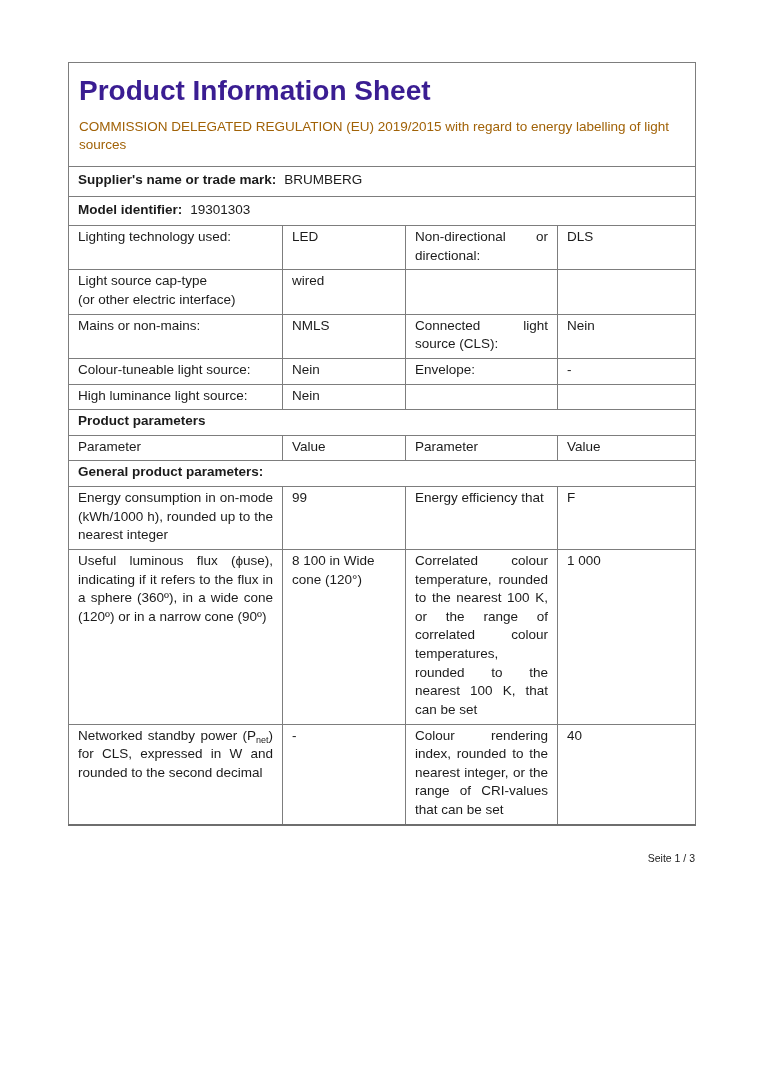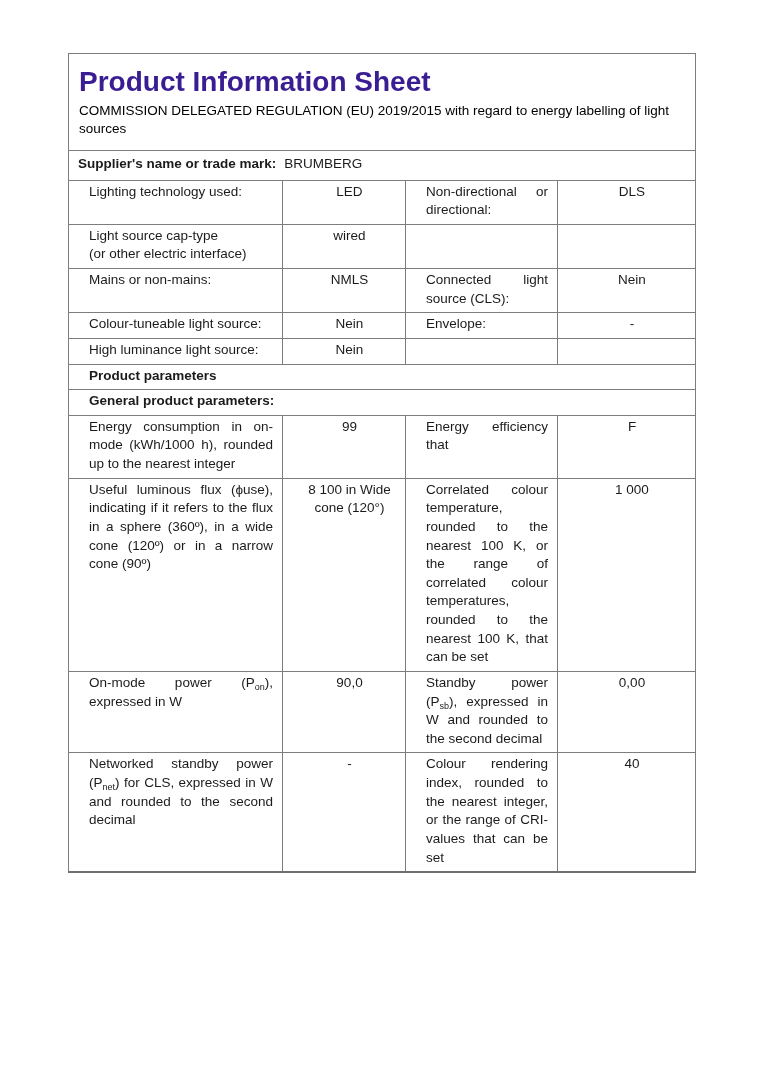--- a/index.html
+++ b/index.html
@@ -6,51 +6,51 @@
   html, body { background: #ffffff; }
   body {
     width: 764px; height: 1080px;
     font-family: "Liberation Sans", sans-serif;
     color: #1b1b1b;
     position: relative;
     overflow: hidden;
   }
   .sheet {
     position: absolute;
-    left: 68px; top: 53px;
+    left: 68px; top: 62px;
     width: 627px;
   }
   table.sheet-table {
     width: 627px;
     border-collapse: collapse;
     table-layout: fixed;
     font-size: 13.5px;
     line-height: 1.38;
   }
   table.sheet-table td {
     border: 1px solid #7d7d7d;
     vertical-align: top;
-    padding: 2px 9px 4px 20px;
+    padding: 2px 9px 4px 9px;
   }
   table.sheet-table { border: 1px solid #6e6e6e; border-bottom-width: 2px; }
   .title-cell { padding: 9px 10px 11px 10px !important; }
   .doc-title {
     font-size: 28px;
     font-weight: bold;
     color: #3a1d92;
     letter-spacing: 0px;
   }
-  .doc-subtitle { color: #000000; }
+  .doc-subtitle { margin-top: 7px; color: #a16207; }
   .kv .k { font-weight: bold; }
   .kv .v { margin-left: 8px; }
   .kv-cell { padding: 4px 9px 6px 9px !important; }
   .section-head { font-weight: bold; padding: 4px 9px 6px 9px !important; }
   .center-head { font-weight: bold; text-align: left; }
   .lbl { text-align: justify; white-space: pre-line; }
-  .val { text-align: center; }
+  .val { }
   sub { font-size: 9px; vertical-align: -3px; line-height: 0; }
   .footer {
     margin-top: 26px;
     text-align: right;
     font-size: 10.5px;
     color: #1b1b1b;
   }
 </style>
 </head>
 <body>
@@ -72,20 +72,25 @@
       </td>
     </tr>
 
     <tr>
       <td colspan="4" class="kv kv-cell">
         <span class="k">Supplier's name or trade mark:</span><span class="v">BRUMBERG</span>
       </td>
     </tr>
 
 
+    <tr>
+      <td colspan="4" class="kv kv-cell">
+        <span class="k">Model identifier:</span><span class="v">19301303</span>
+      </td>
+    </tr>
 
 
     <tr>
       <td class="lbl">Lighting technology used:</td>
       <td class="val">LED</td>
       <td class="lbl">Non-directional or directional:</td>
       <td class="val">DLS</td>
     </tr>
     <tr>
       <td class="lbl">Light source cap-type
@@ -110,45 +115,46 @@
       <td class="lbl">High luminance light source:</td>
       <td class="val">Nein</td>
       <td class="lbl"></td>
       <td class="val"></td>
     </tr>
 
     <tr>
       <td colspan="4" class="center-head">Product parameters</td>
     </tr>
 
+    <tr>
+      <td>Parameter</td>
+      <td>Value</td>
+      <td>Parameter</td>
+      <td>Value</td>
+    </tr>
 
     <tr>
       <td colspan="4" class="center-head">General product parameters:</td>
     </tr>
 
     <tr>
       <td class="lbl">Energy consumption in on-mode (kWh/1000 h), rounded up to the nearest integer</td>
       <td class="val">99</td>
       <td class="lbl">Energy efficiency that</td>
       <td class="val">F</td>
     </tr>
     <tr>
       <td class="lbl">Useful luminous flux (ϕuse), indicating if it refers to the flux in a sphere (360º), in a wide cone (120º) or in a narrow cone (90º)</td>
       <td class="val">8 100 in Wide cone (120°)</td>
       <td class="lbl">Correlated colour temperature, rounded to the nearest 100 K, or the range of correlated colour temperatures, rounded to the nearest 100 K, that can be set</td>
       <td class="val">1 000</td>
     </tr>
     <tr>
-      <td class="lbl">On-mode power (P<sub>on</sub>), expressed in W</td>
-      <td class="val">90,0</td>
-      <td class="lbl">Standby power (P<sub>sb</sub>), expressed in W and rounded to the second decimal</td>
-      <td class="val">0,00</td>
-    </tr>
-    <tr>
       <td class="lbl">Networked standby power (P<sub>net</sub>) for CLS, expressed in W and rounded to the second decimal</td>
       <td class="val">-</td>
       <td class="lbl">Colour rendering index, rounded to the nearest integer, or the range of CRI-values that can be set</td>
       <td class="val">40</td>
     </tr>
   </tbody>
     </table>
 
+  <div class="footer">Seite 1 / 3</div>
 </div>
 
 </body></html>

